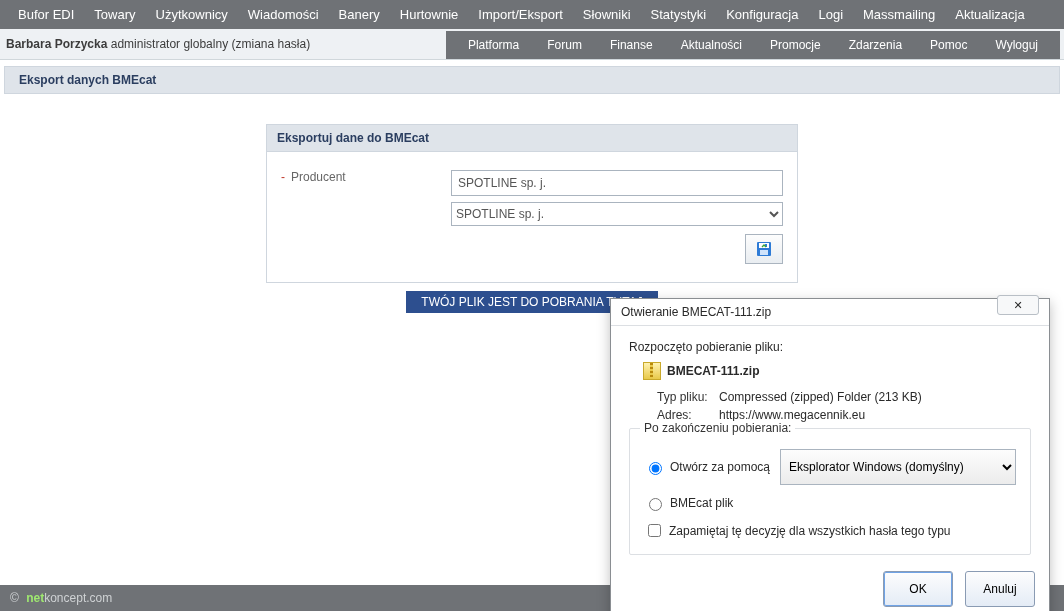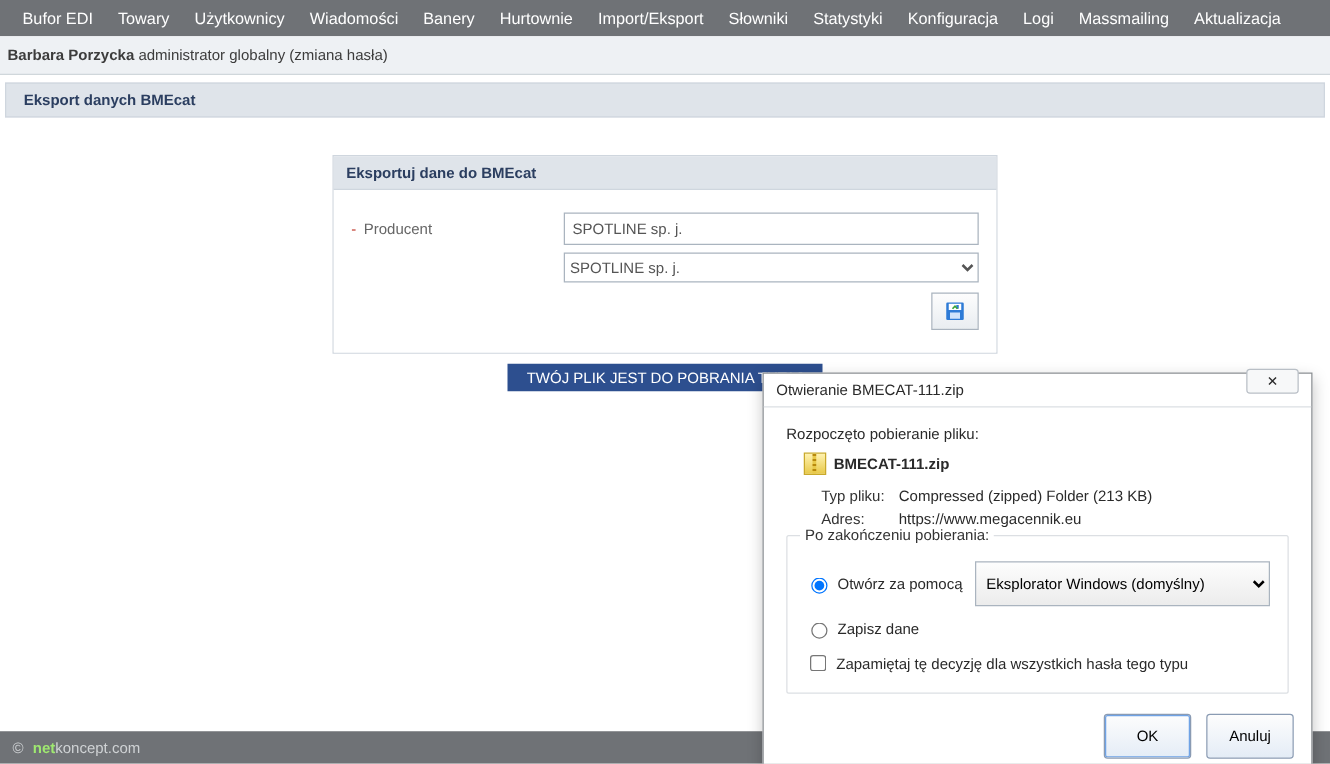--- a/index.html
+++ b/index.html
@@ -8,21 +8,21 @@
 .topnav .nitem{padding:4px 10px;cursor:pointer;white-space:nowrap}
 .userbar{display:flex;align-items:center;background:#eef1f4;border-bottom:1px solid #d0d7db}
 .userbar .uleft{flex:1;padding:8px 6px;color:#3c3c3c}
 .userbar .uleft b{font-weight:bold}
 .subnav{background:#6f7276;color:#fff;display:flex;padding:3px 8px;margin-top:2px;margin-right:4px}
 .subnav .nitem{padding:4px 14px;cursor:pointer}
 .section-title{background:#dfe4ea;color:#2b3e60;font-weight:bold;padding:6px 14px;border:1px solid #cfd6de;margin:6px 4px 0 4px}
 .card{width:530px;margin:30px auto 0 auto;border:1px solid #cfd6de}
 .card-head{background:#dfe4ea;color:#2b3e60;font-weight:bold;padding:6px 10px;border-bottom:1px solid #cfd6de}
 .card-body{background:#fff;padding:18px 14px}
-.row{display:flex;align-items:center;margin-bottom:6px}
+.row{display:flex;align-items:flex-start;margin-bottom:6px}
 .lbl{width:170px;color:#666}
 .lbl .dash{color:#c0392b;margin-right:6px}
 .txt{flex:1;height:20px;border:1px solid #aab4bf;padding:2px 6px;font-family:inherit;font-size:12px;color:#555}
 .sel{flex:1;height:24px;border:1px solid #aab4bf;font-family:inherit;font-size:12px;color:#555;background:#fff}
 .actions{display:flex;justify-content:flex-end;margin-top:8px}
 .iconbtn{width:36px;height:28px;border:1px solid #aab4bf;background:linear-gradient(#fdfdfd,#e9edf1);display:flex;align-items:center;justify-content:center;cursor:pointer}
 .disk{width:16px;height:16px;position:relative}
 .disk svg{width:16px;height:16px}
 .dl-banner{width:252px;margin:8px auto 0 auto;background:#2d4f8f;color:#fff;text-align:center;padding:4px 0;font-size:12px;cursor:pointer}
 .footer{position:absolute;left:0;right:0;bottom:0;background:#6f7276;color:#cfd2d4;padding:6px 10px;font-size:12px}
@@ -68,20 +68,30 @@
   <div class="nitem">Logi</div>
   <div class="nitem">Massmailing</div>
   <div class="nitem">Aktualizacja</div>
 </div>
 
 <div class="userbar">
   <div class="uleft">
     <b>Barbara Porzycka</b>
     <span>administrator globalny</span>
     <span>(zmiana hasła)</span>
+  </div>
+  <div class="subnav">
+    <div class="nitem">Platforma</div>
+    <div class="nitem">Forum</div>
+    <div class="nitem">Finanse</div>
+    <div class="nitem">Aktualności</div>
+    <div class="nitem">Promocje</div>
+    <div class="nitem">Zdarzenia</div>
+    <div class="nitem">Pomoc</div>
+    <div class="nitem">Wyloguj</div>
   </div>
 </div>
 
 <div class="section-title">Eksport danych BMEcat</div>
 
 <div class="card">
   <div class="card-head">Eksportuj dane do BMEcat</div>
   <div class="card-body">
     <div class="row">
       <div class="lbl"><span class="dash">-</span><span>Producent</span></div>
@@ -140,21 +150,21 @@
 
     <div class="group">
       <div class="g-title">Po zakończeniu pobierania:</div>
       <div class="radio-row">
         <input type="radio" name="act" checked="" style="">
         <span style="margin-right:10px">Otwórz za pomocą</span>
         <select class="app-sel"><option>Eksplorator Windows (domyślny)</option></select>
       </div>
       <div class="radio-row">
         <input type="radio" name="act" style="">
-        <span>Zapisz dane</span>
+        <span>BMEcat plik</span>
       </div>
       <div class="chk-row">
         <input type="checkbox" style="">
         <span>Zapamiętaj tę decyzję dla wszystkich hasła tego typu</span>
       </div>
     </div>
   </div>
   <div class="dlg-actions">
     <button class="btn primary">OK</button>
     <button class="btn">Anuluj</button>

